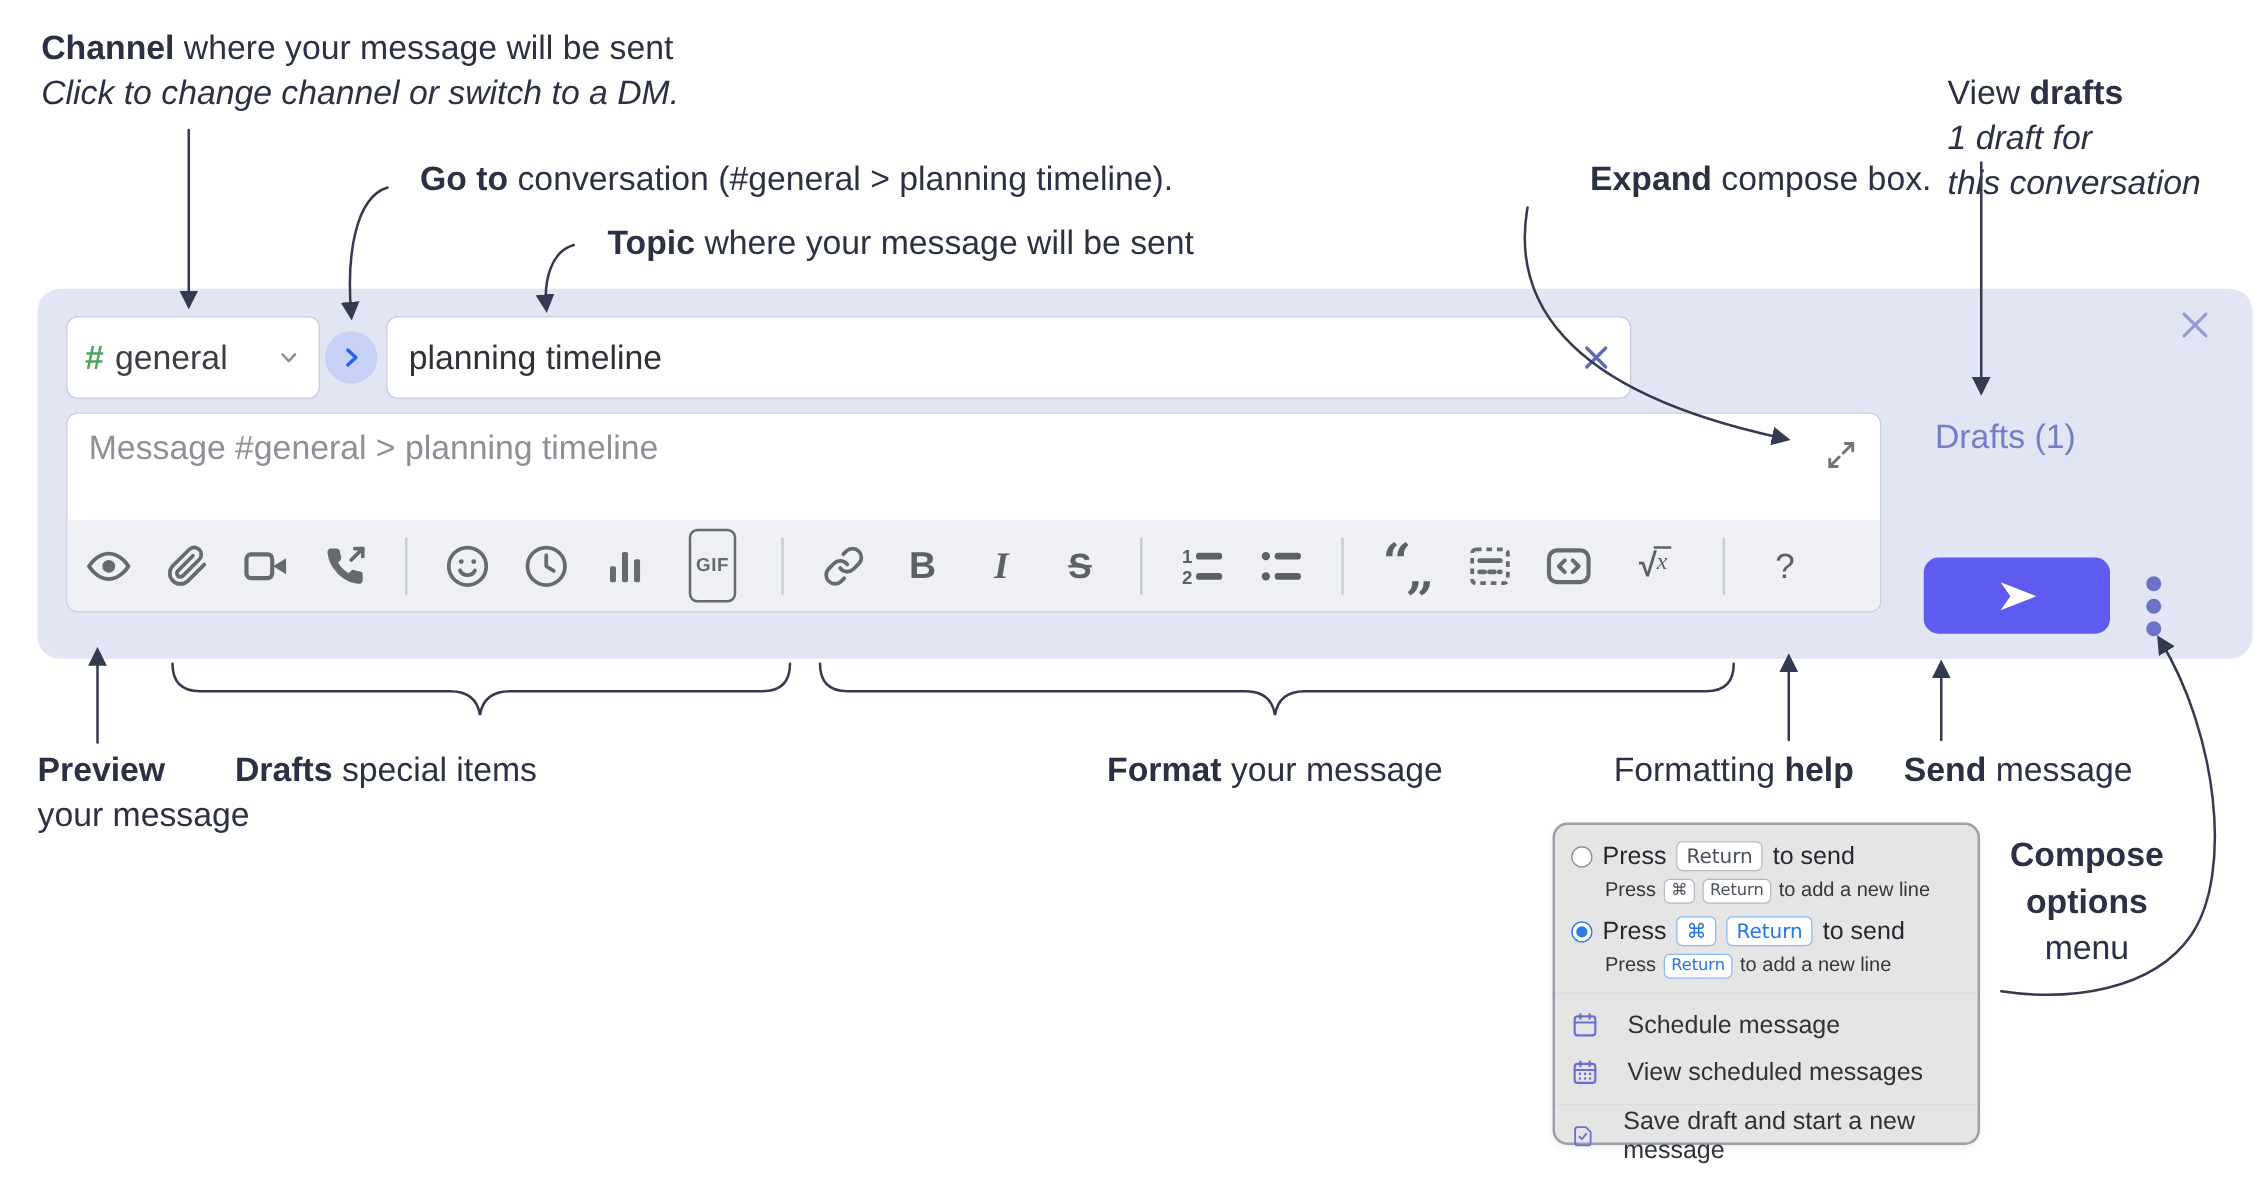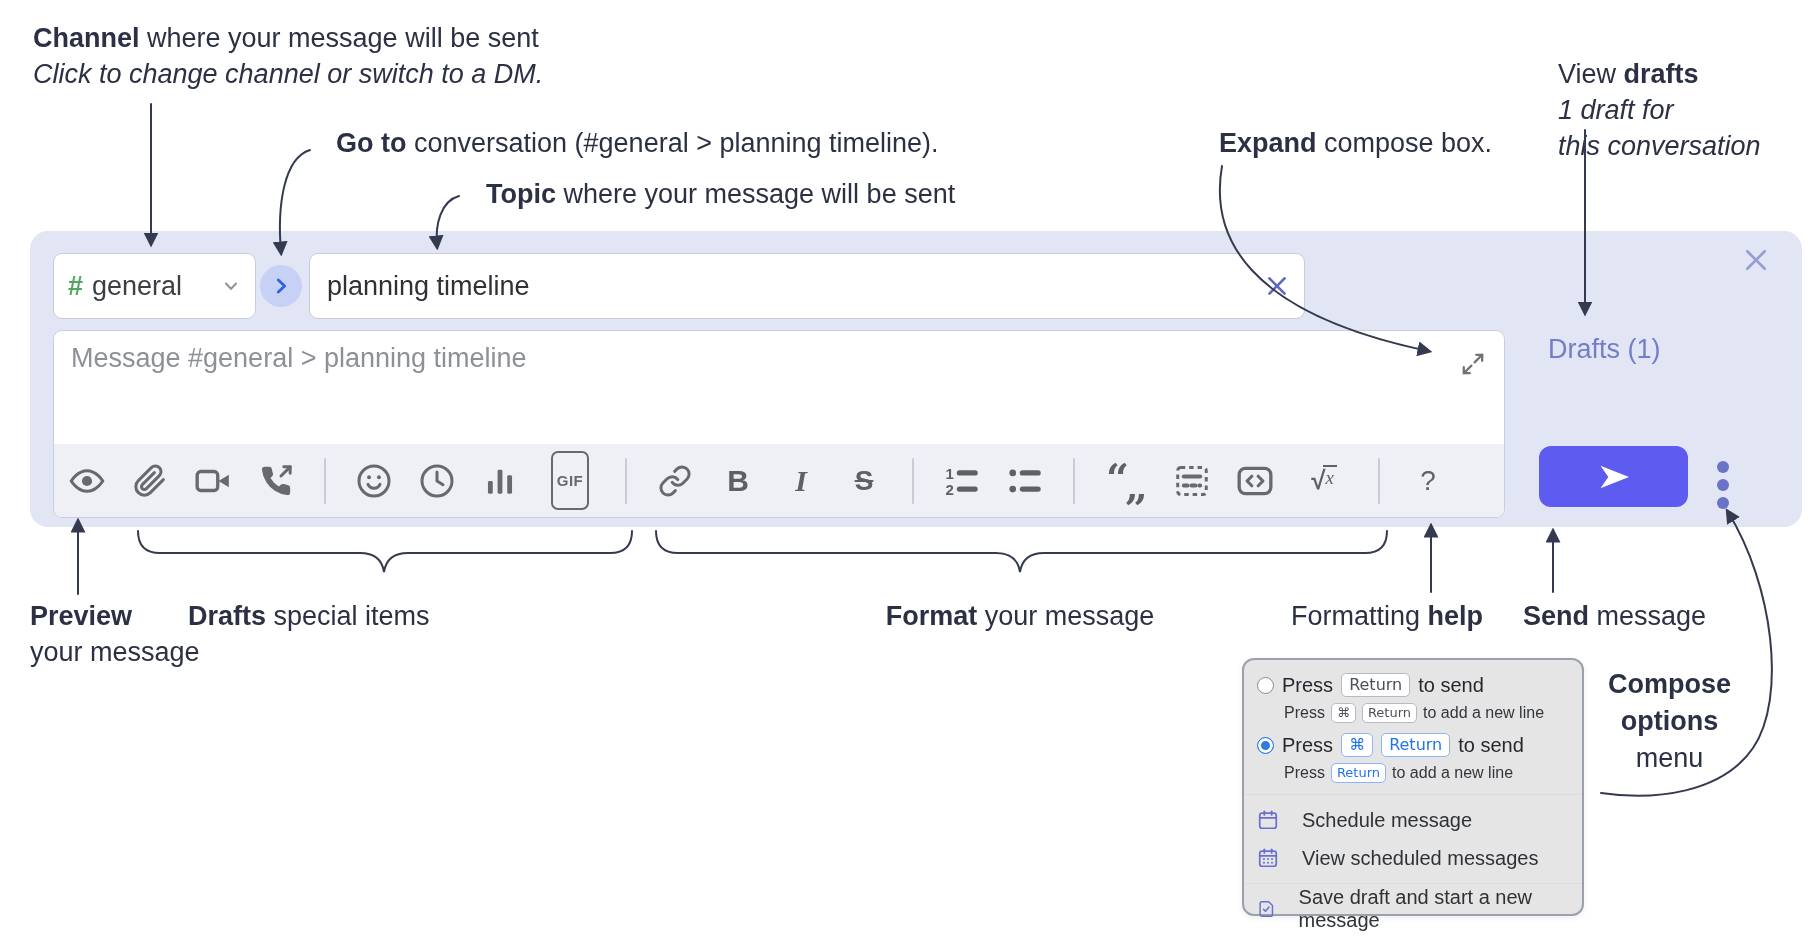--- a/index.html
+++ b/index.html
@@ -17,21 +17,21 @@
   .chan-sel{left:23px;top:22px;width:203px;height:66px;display:flex;align-items:center;padding:0 14px;gap:9px;cursor:pointer;}
   .hash{color:#53a662;font-size:27px;font-weight:700;}
   .chan-name{font-size:27px;color:#3b3e43;}
   .goto-circle{position:absolute;left:230px;top:34px;width:42px;height:42px;border-radius:50%;
                background:#c7d0f5;display:flex;align-items:center;justify-content:center;cursor:pointer;}
   .topic{left:279px;top:22px;width:996px;height:66px;}
   .topic input{position:absolute;left:0;top:0;width:100%;height:100%;border:none;outline:none;background:transparent;
                font-family:"Liberation Sans",sans-serif;font-size:27px;color:#2e3135;padding:0 60px 0 17px;box-sizing:border-box;}
   .topic-clear{position:absolute;right:14px;top:19px;cursor:pointer;}
   .close-x{position:absolute;left:1712px;top:15px;cursor:pointer;}
-  .msg-area{left:23px;top:99px;width:1452px;height:188px;border:1px solid #c9cde0;overflow:hidden;}
+  .msg-area{left:23px;top:99px;width:1452px;height:160px;border:1px solid #c9cde0;overflow:hidden;}
   .msg-area textarea{position:absolute;left:0;top:0;width:100%;height:112px;border:none;outline:none;resize:none;
                background:transparent;font-family:"Liberation Sans",sans-serif;font-size:27px;color:#333;
                padding:12px 70px 0 17px;box-sizing:border-box;}
   .msg-area textarea::placeholder{color:#8d9096;opacity:1;}
   .expand-ic{position:absolute;right:18px;top:20px;cursor:pointer;}
   .toolbar{position:absolute;left:0;right:0;bottom:0;height:73px;background:#eef0f5;
            display:flex;align-items:center;padding:0 14px;gap:25px;}
   .tb-btn{width:38px;height:44px;display:flex;align-items:center;justify-content:center;cursor:pointer;flex:none;}
   .tb-div{width:2px;height:46px;background:#c8ccd6;border-radius:1px;flex:none;margin:0 4px;}
   .glyph{font-size:30px;font-weight:700;color:#5d6064;}
@@ -79,21 +79,21 @@
   </div>
 
   <div class="ann" style="left:336px;top:125px;">
     <b>Go to</b><span> conversation (#general &gt; planning timeline).</span>
   </div>
 
   <div class="ann" style="left:486px;top:176px;">
     <b>Topic</b><span> where your message will be sent</span>
   </div>
 
-  <div class="ann" style="left:1219px;top:125px;">
+  <div class="ann" style="left:1272px;top:125px;">
     <b>Expand</b><span> compose box.</span>
   </div>
 
   <div class="ann" style="left:1558px;top:20px;margin-top:36px;">
     <div><span>View </span><b>drafts</b></div>
     <div class="it">1 draft for</div>
     <div class="it">this conversation</div>
   </div>
 
   <div class="compose">

